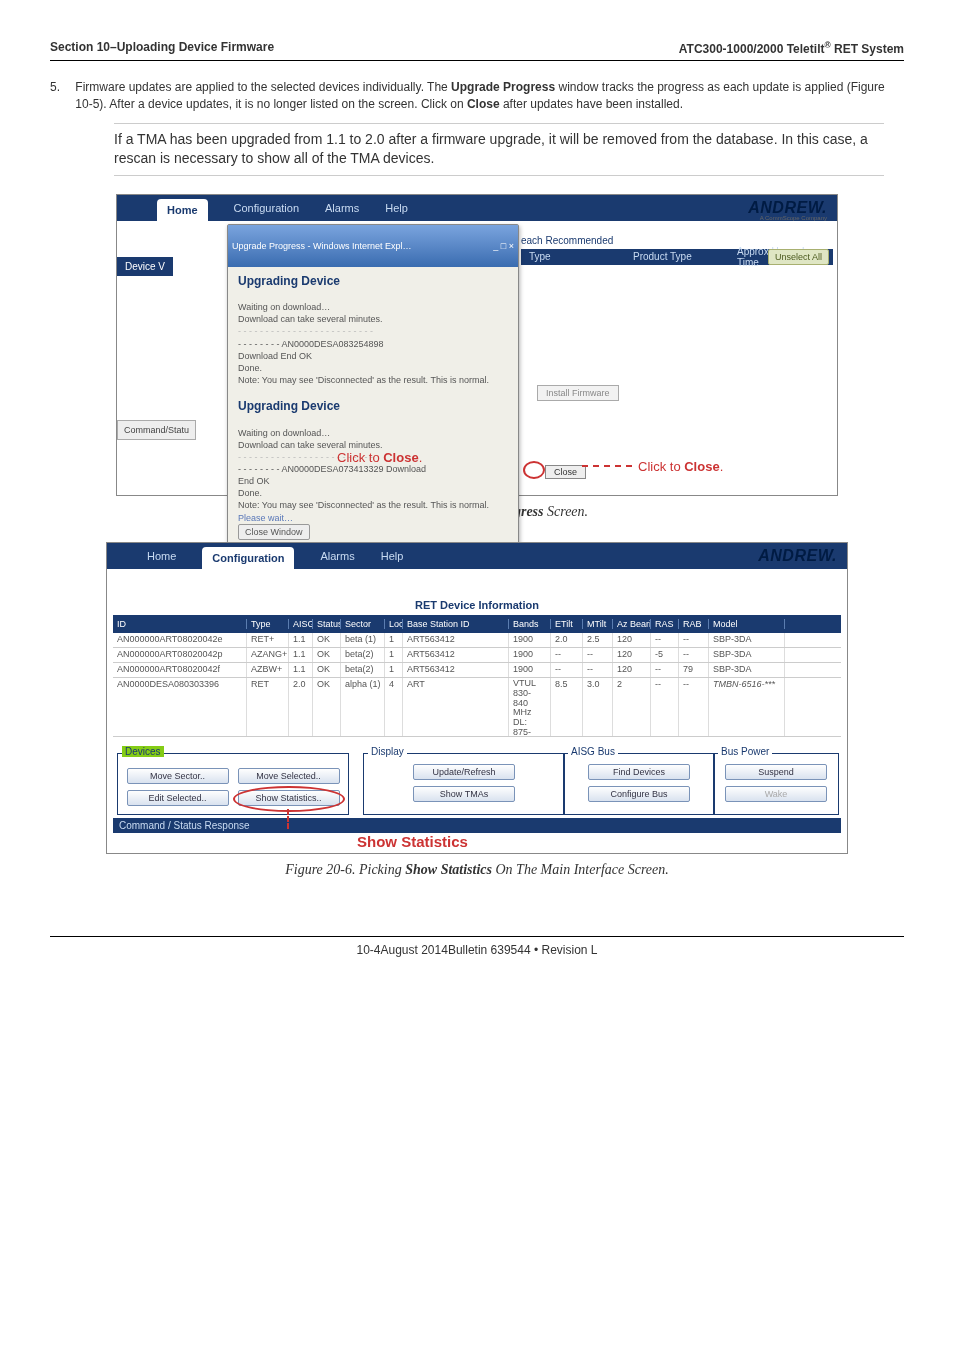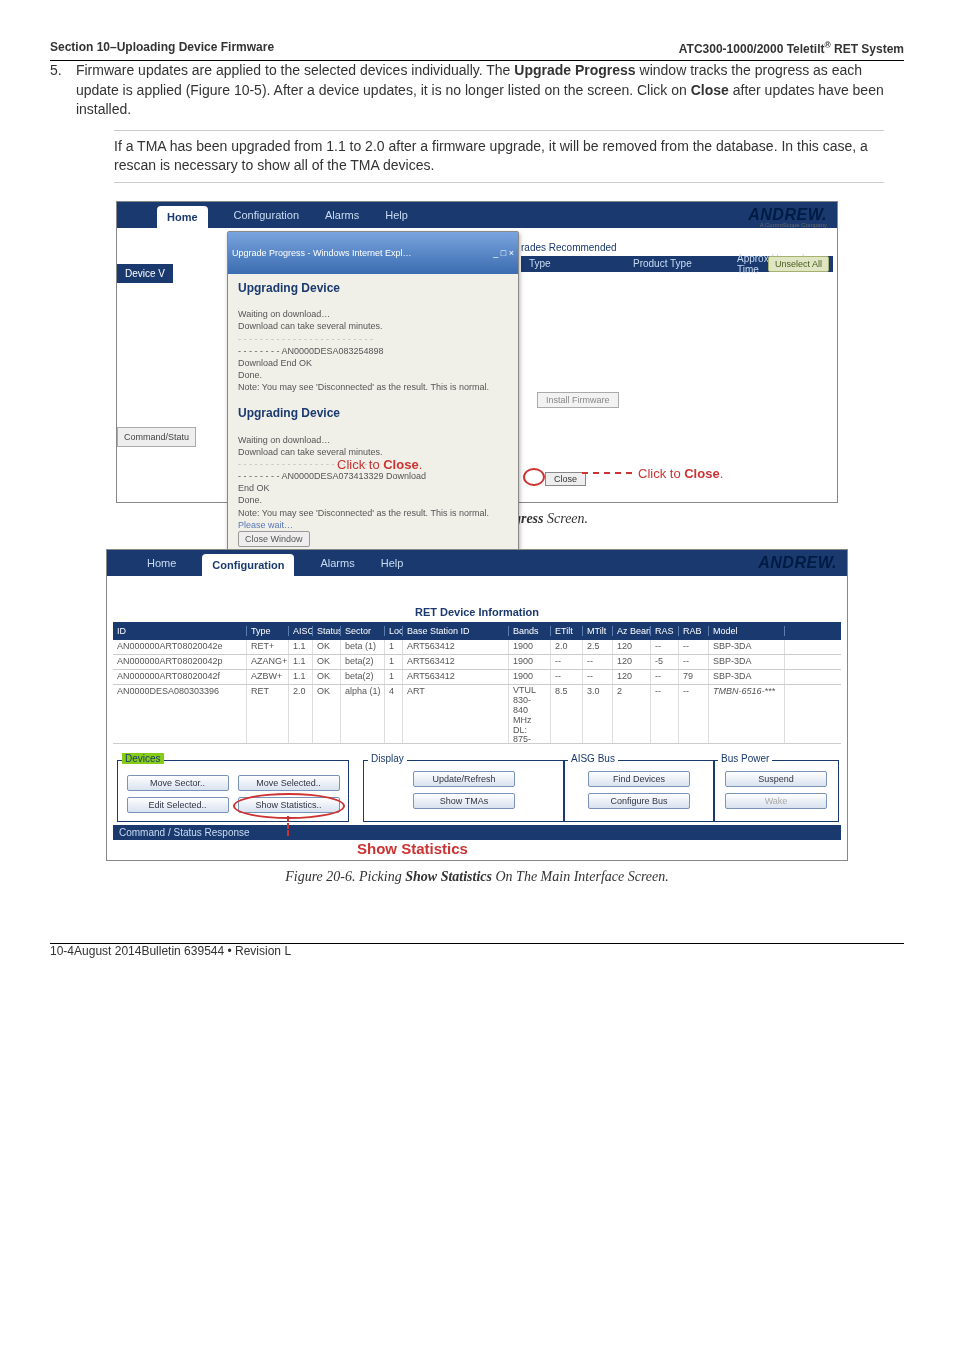--- a/index.html
+++ b/index.html
@@ -1,18 +1,18 @@
 <!DOCTYPE html>
 <html><head>
 <meta charset="utf-8">
 <style>
   html,body{margin:0;padding:0;font-family:Arial,Helvetica,sans-serif;color:#333;background:#fff;width:954px}
   .page{padding:40px 50px 10px 50px;box-sizing:border-box;width:954px}
   .header-line{display:flex;justify-content:space-between;font-size:12px;font-weight:bold;border-bottom:1px solid #000;padding-bottom:4px}
-  .body-text{font-size:14px;line-height:1.4;}
+  .body-text{font-size:12px;line-height:1.4;margin-top:18px}
   .body-text .num{display:inline-block;width:22px;vertical-align:top}
   .body-text .para{display:inline-block;width:810px;vertical-align:top}
   .indent{margin-left:64px;border-top:1px solid #ccc;border-bottom:1px solid #ccc;padding:6px 0;width:770px;font-size:14px;line-height:1.4;margin-top:10px}
   .fig-caption{text-align:center;font-style:italic;font-family:Georgia,serif;font-size:14px;margin:8px 0 22px 0}
   .fig-caption .b{font-weight:bold;font-style:italic}
   .shot{border:1px solid #888;margin:18px auto 0 auto;background:#fff;position:relative}
   .shot1{width:720px;height:300px}
   .shot2{width:740px;height:310px}
   
   .tabbar{height:26px;background:#1a3a6f;display:flex;align-items:flex-end;padding-left:40px;gap:26px;position:relative}
@@ -54,21 +54,21 @@
   .dev-group{position:absolute;left:10px;top:210px;width:230px;height:60px;border:1px solid #1a3a6f;font-size:10px}
   .dev-group .lbl{position:absolute;top:-8px;left:4px;background:#84cc16;color:#1a3a6f;font-size:10px;padding:0 3px}
   .fbtn{display:block;margin:6px auto;border:1px solid #7a93b8;background:linear-gradient(#fefefe,#d9e2ef);font-size:9px;padding:2px 0;width:100px;text-align:center;color:#334;border-radius:2px}
   .disp-group{position:absolute;left:256px;top:210px;width:200px;height:60px;border:1px solid #1a3a6f}
   .bus-group{position:absolute;left:456px;top:210px;width:150px;height:60px;border:1px solid #1a3a6f}
   .pwr-group{position:absolute;left:606px;top:210px;width:124px;height:60px;border:1px solid #1a3a6f}
   .lbl{position:absolute;top:-8px;left:4px;background:#fff;color:#1a3a6f;font-size:10px;padding:0 3px}
   .cmd-bar{position:absolute;left:6px;right:6px;top:275px;background:#1a3a6f;color:#c9dbf2;font-size:10px;padding:2px 6px}
   .red-circle{border:2px solid #c33;border-radius:50%;position:absolute}
   .show-stats{position:absolute;left:250px;top:290px;color:#c33;font-size:15px;font-weight:bold}
-  .footer{border-top:1px solid #000;margin:26px 50px 4px 50px;display:flex;justify-content:flex-start;font-size:12px}
+  .footer{border-top:1px solid #000;margin:26px 50px 4px 50px;padding-top:6px;display:flex;justify-content:center;font-size:12px}
   sup{font-size:.7em}
   b{font-weight:bold}
 </style>
 </head>
 <body>
 
 <div class="page">
   <div class="header-line">
     <span>Section 10–Uploading Device Firmware</span>
     <span>ATC300-1000/2000 Teletilt<sup>®</sup> RET System</span>
@@ -89,21 +89,21 @@
       <div class="tab">Configuration</div>
       <div class="tab">Alarms</div>
       <div class="tab">Help</div>
       <div class="brand">ANDREW.</div>
       <div class="brand-sub">A CommScope Company</div>
     </div>
 
     <div class="vtab">Device   V</div>
     <div class="vtab2">Command/Statu</div>
 
-    <div class="rec-title">rades Recommended</div>
+    <div class="rec-title">each Recommended</div>
     <div class="rec-bar">
       <span>Type</span>
       <span>Product Type</span>
       <span>Approx Upgrade Time</span>
     </div>
     <div class="un-btn">Unselect All</div>
     <div class="install">Install Firmware</div>
 
     <div class="dlg">
       <div class="dlg-title">

